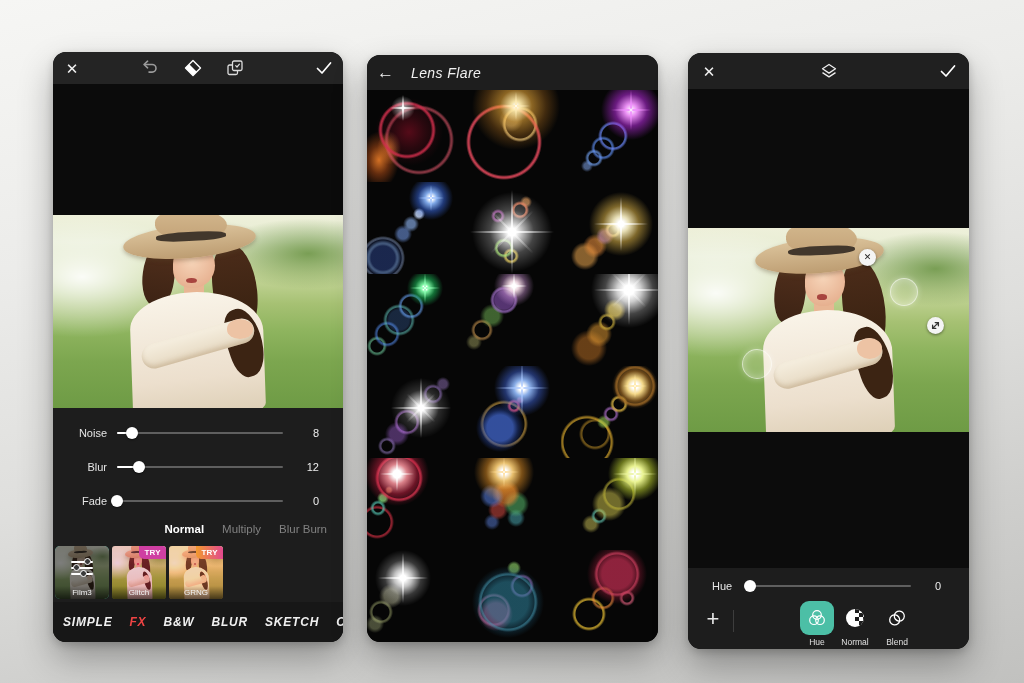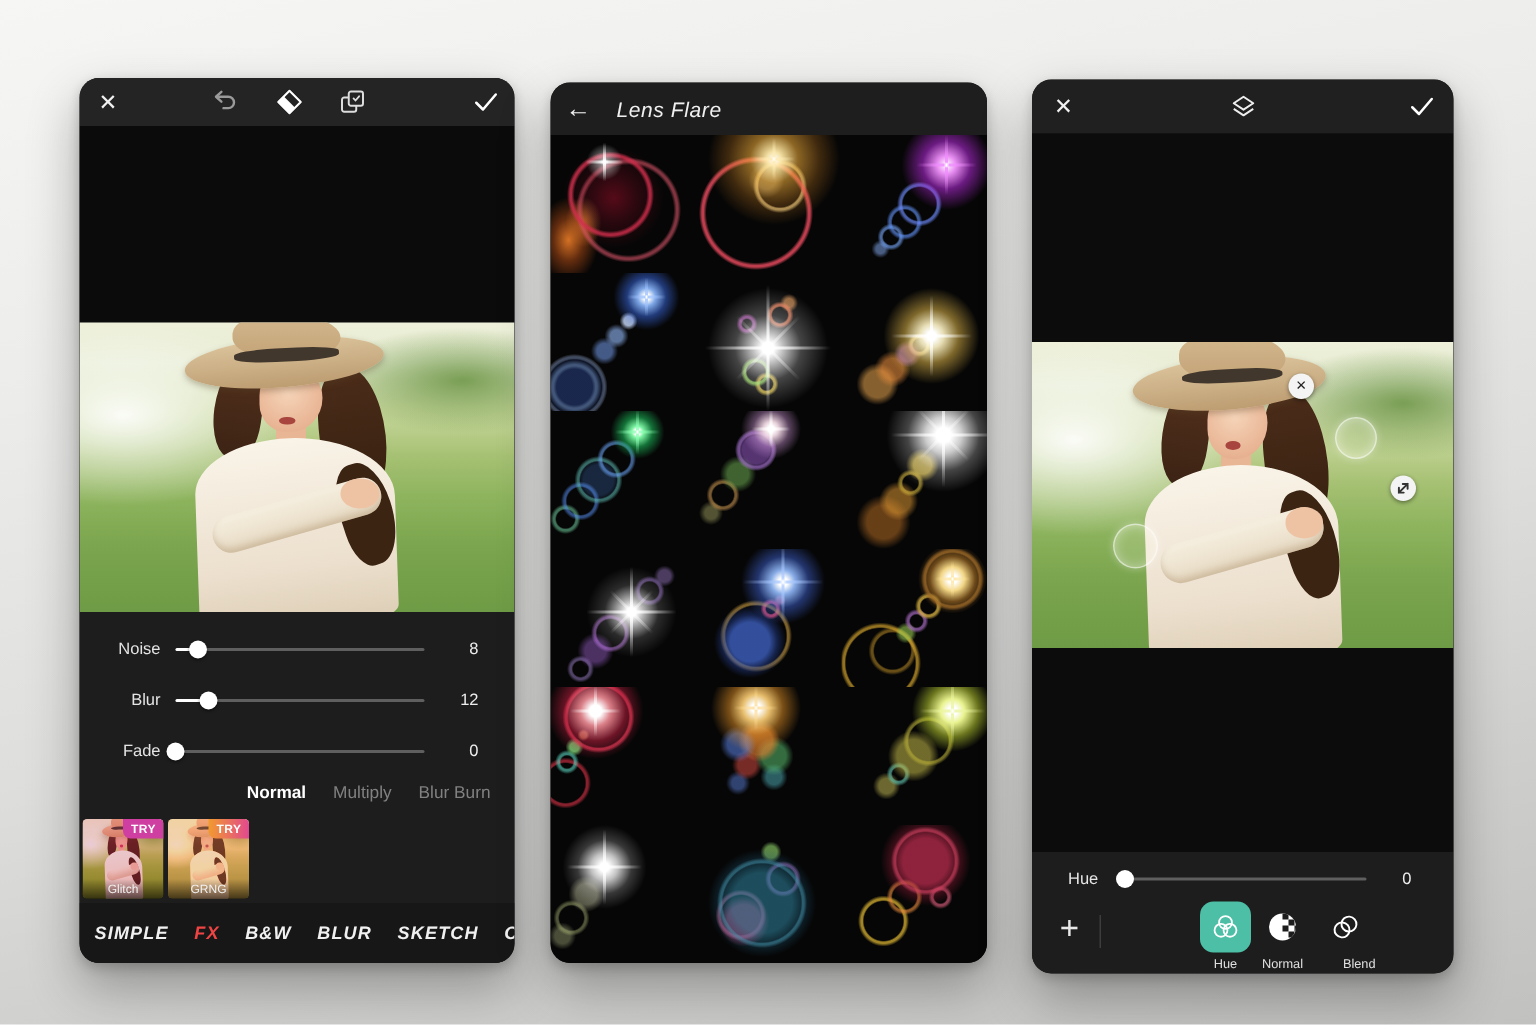--- a/index.html
+++ b/index.html
@@ -232,21 +232,21 @@
   .rp-hue .knob{position:absolute;top:50%;width:12px;height:12px;border-radius:50%;background:#fff;transform:translate(-50%,-50%);}
   .rp-hue .sval{width:18px;text-align:right;font-size:11px;color:#ededed;}
   .plus-btn{position:absolute;left:12px;top:38px;width:26px;height:26px;color:#e8e8e8;font-size:22px;font-weight:300;display:flex;align-items:center;justify-content:center;}
   .tool-div{position:absolute;left:45px;top:42px;width:1px;height:22px;background:#3d3d3d;}
   .toolbtn{position:absolute;width:40px;text-align:center;}
   .toolbtn .tb-ic{width:34px;height:34px;margin:0 auto;border-radius:9px;display:flex;align-items:center;justify-content:center;}
   .toolbtn.active .tb-ic{background:#4cbfa6;}
   .toolbtn .tb-lb{display:block;margin-top:2px;font-size:8.5px;color:#e0e0e0;}
   .tb-hue{left:109px;top:33px;}
   .tb-op{left:147px;top:33px;}
-  .tb-bl{left:189px;top:33px;text-align:right;}
+  .tb-bl{left:189px;top:33px;}
   svg{display:block;}
 </style>
 </head>
 <body>
 
 <div>
 
   <section class="phone left">
     <header class="hdr">
       <span class="hicon" style="left:8px">
@@ -323,20 +323,43 @@
         <span class="sval">0</span>
       </div>
 
       <div class="blendrow">
         <span class="bm active">Normal</span>
         <span class="bm">Multiply</span>
         <span class="bm">Blur Burn</span>
       </div>
 
       <div class="thumbrow">
+        <div class="thumb t-film3 sel">
+  <div class="photo">
+    <div class="ph hairL"></div>
+    <div class="ph hairR"></div>
+    <div class="ph neck"></div>
+    <div class="ph face"></div>
+    <div class="ph lips"></div>
+    <div class="ph brim"></div>
+    <div class="ph crown"></div>
+    <div class="ph band"></div>
+    <div class="ph body"></div>
+    <div class="ph hairR2"></div>
+    <div class="ph arm"></div>
+    <div class="ph hand"></div>
+  </div>
+
+          <span class="adj">
+              <i></i>
+              <i></i>
+              <i></i>
+            </span>
+          <span class="tlabel">Film3</span>
+        </div>
         <div class="thumb t-glitch">
   <div class="photo">
     <div class="ph hairL"></div>
     <div class="ph hairR"></div>
     <div class="ph neck"></div>
     <div class="ph face"></div>
     <div class="ph lips"></div>
     <div class="ph brim"></div>
     <div class="ph crown"></div>
     <div class="ph band"></div>

